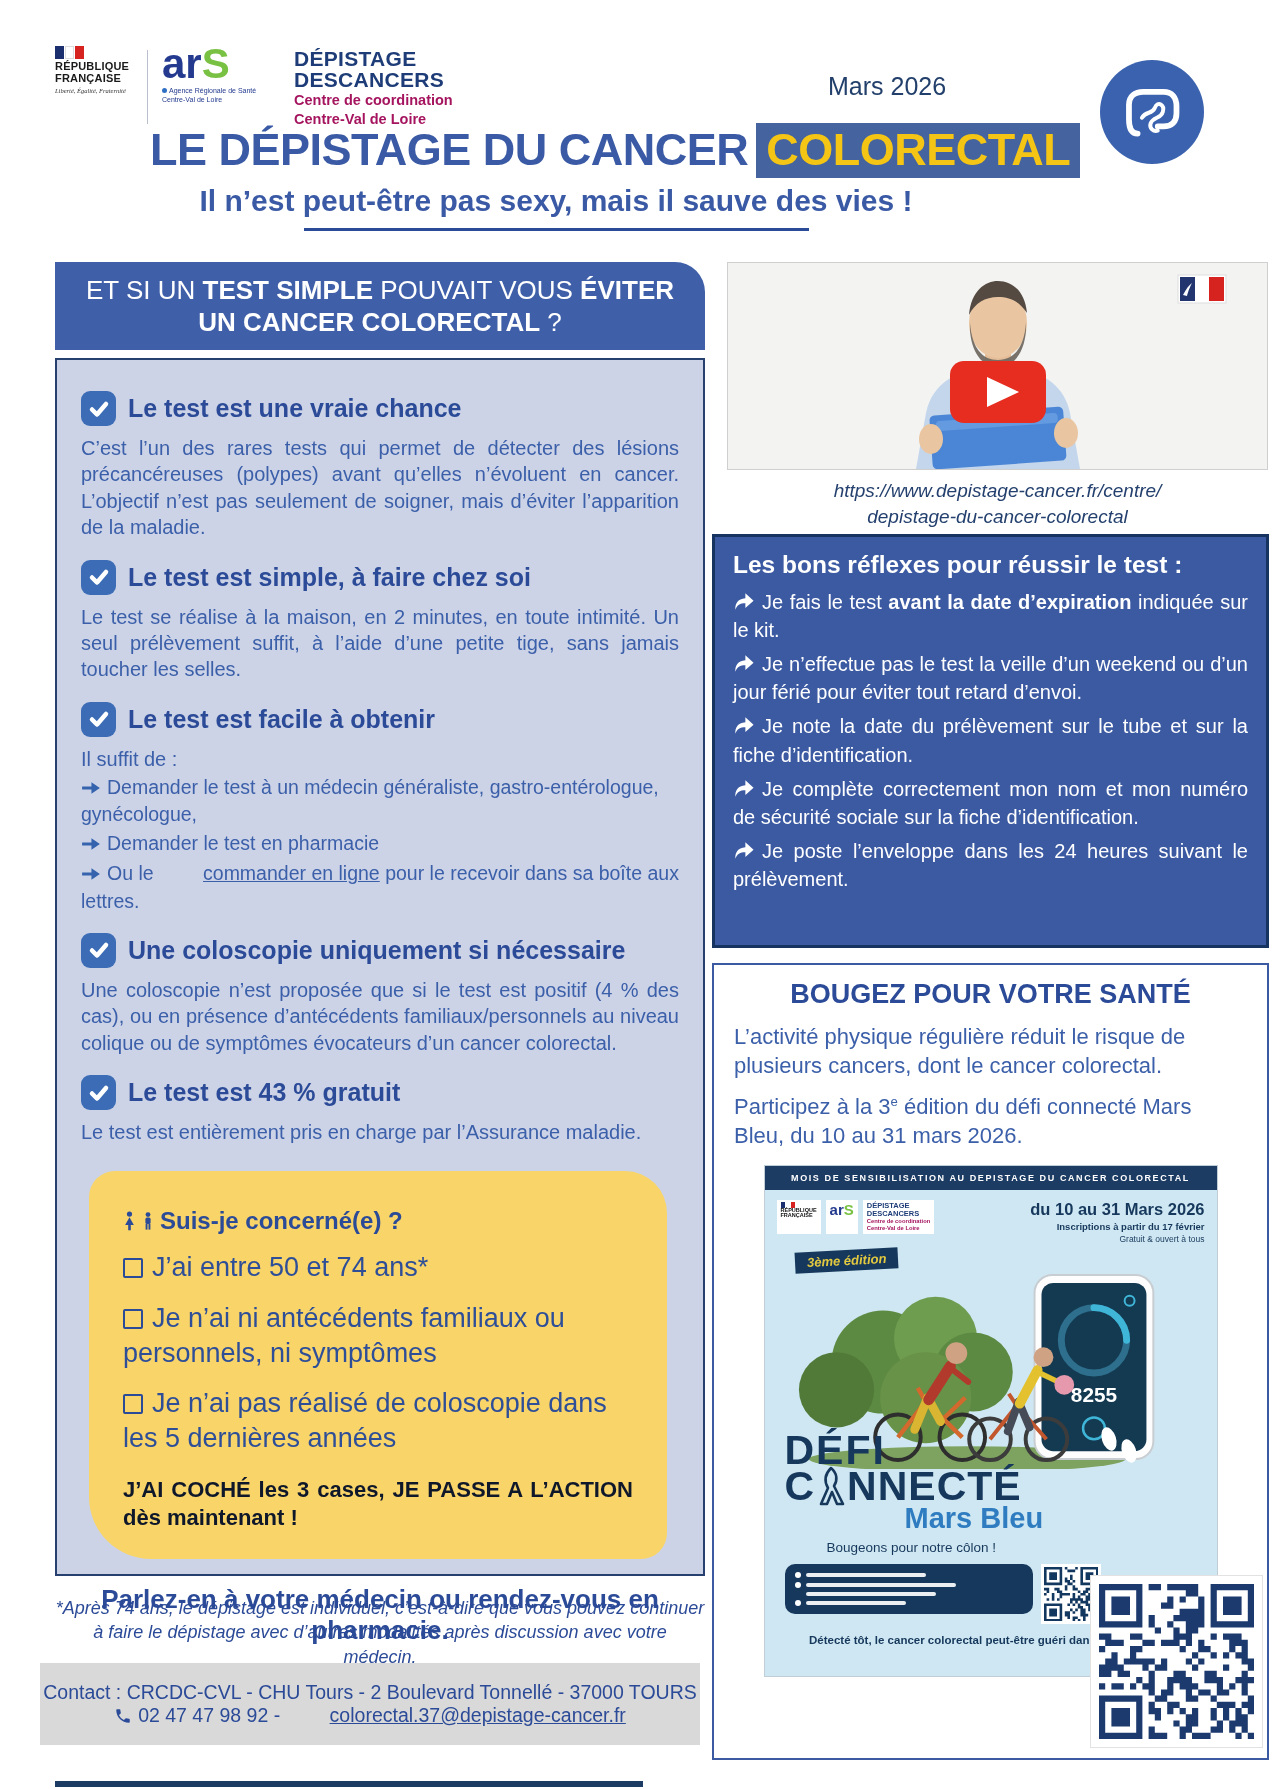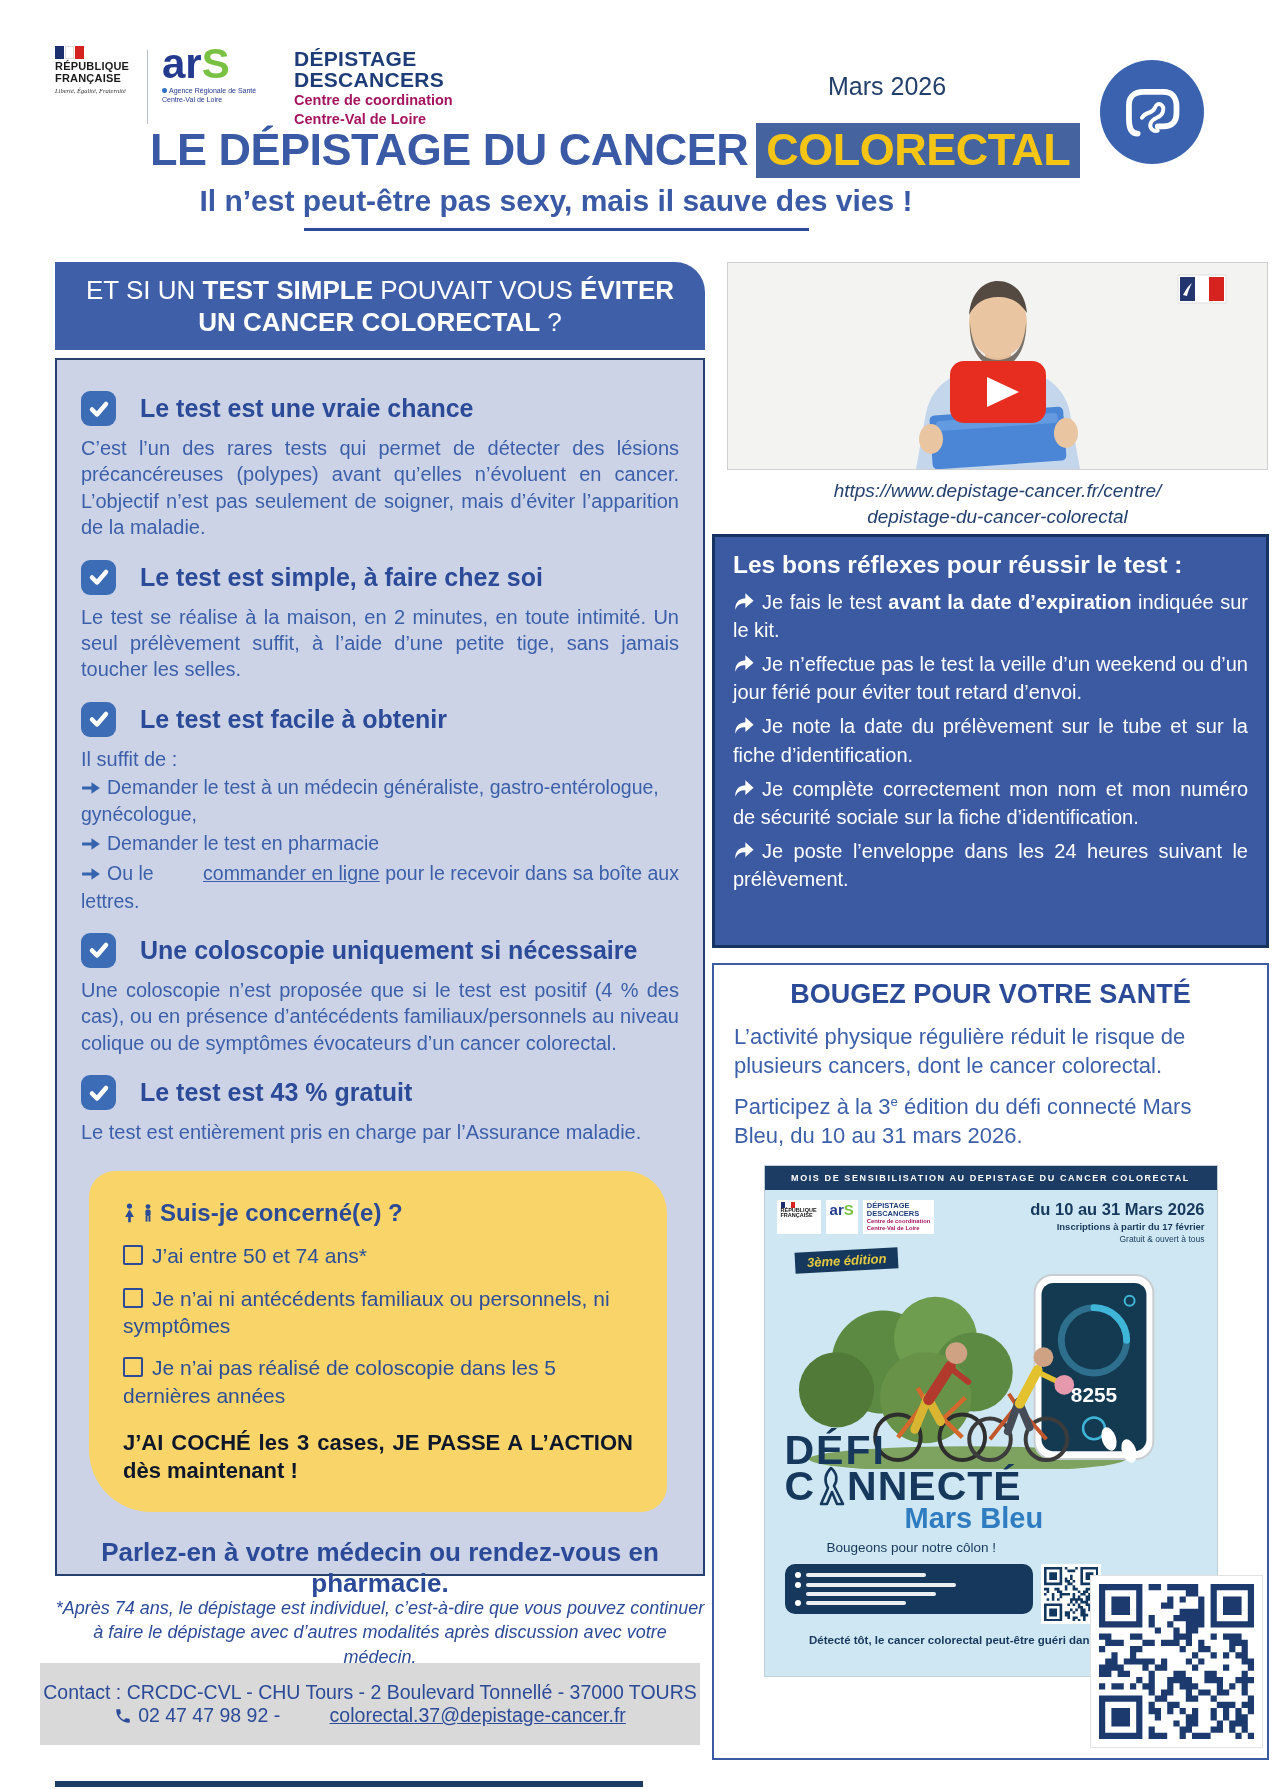--- a/index.html
+++ b/index.html
@@ -34,33 +34,33 @@
   .subtitle{font-size:30px;font-weight:600;color:#3b5aa5;margin-top:8px;}
   .title-underline{width:505px;height:3px;background:#2b4a97;margin:10px auto 0;}
 
   
   .intro-box{position:absolute;left:55px;top:262px;width:650px;height:88px;box-sizing:border-box;
              background:#3f5fa9;border-radius:0 30px 0 0;display:flex;align-items:center;justify-content:center;
              color:#fff;font-size:26px;text-align:center;line-height:1.25;padding:4px 26px;}
   .main-box{position:absolute;left:55px;top:358px;width:650px;height:1218px;box-sizing:border-box;
             background:#ccd3e7;border:2px solid #26406f;padding:12px 24px 0;}
   .section{margin-top:19px;}
-  .sec-head{display:flex;align-items:center;gap:24px;}
+  .sec-head{display:flex;align-items:center;gap:12px;}
   .check-icon{flex:0 0 auto;width:35px;height:35px;border-radius:9px;background:#3b6cb5;
               display:flex;align-items:center;justify-content:center;}
   .sec-head h3{margin:0;font-size:25px;font-weight:700;color:#2b4a97;}
   .body-p{margin:9px 0 0;font-size:20px;color:#3b5fa9;line-height:1.32;text-align:justify;}
   .arrow-item{margin:3px 0 0;font-size:19.5px;color:#3b5fa9;line-height:1.3;}
   .arrow-glyph{display:inline-block;vertical-align:-2px;margin-right:6px;}
   .u{text-decoration:underline;color:inherit;cursor:pointer;margin-left:44px;}
 
   .yellow-box{margin:26px 0 0 8px;width:578px;box-sizing:border-box;background:#f8d469;
-              border-radius:26px 42px 26px 62px;padding:28px 34px 26px;}
+              border-radius:26px 42px 26px 62px;padding:36px 34px 26px;}
   .yb-title{font-size:24px;font-weight:800;color:#2b4a97;display:flex;align-items:center;gap:6px;}
-  .yb-item{margin-top:15px;font-size:21px;color:#2e4e98;line-height:1.3;}
+  .yb-item{margin-top:15px;font-size:27px;color:#2e4e98;line-height:1.3;}
   .cb{display:inline-block;width:16px;height:16px;border:2.5px solid #2b4a97;border-radius:2px;
       margin-right:9px;vertical-align:-2px;background:transparent;}
   .yb-action{margin-top:20px;font-size:22px;font-weight:700;color:#0f172a;line-height:1.3;text-align:justify;}
   .talk-line{margin-top:25px;text-align:center;font-size:26px;font-weight:700;color:#2b4a97;}
 
   .footnote{position:absolute;left:55px;top:1596px;width:650px;text-align:center;font-size:18px;
             font-style:italic;color:#2b4a97;line-height:1.35;}
   .contact-footer{position:absolute;left:40px;top:1663px;width:660px;height:82px;background:#d9d9d9;
                   display:flex;flex-direction:column;align-items:center;justify-content:center;
                   font-size:19.5px;color:#2b4a97;}

